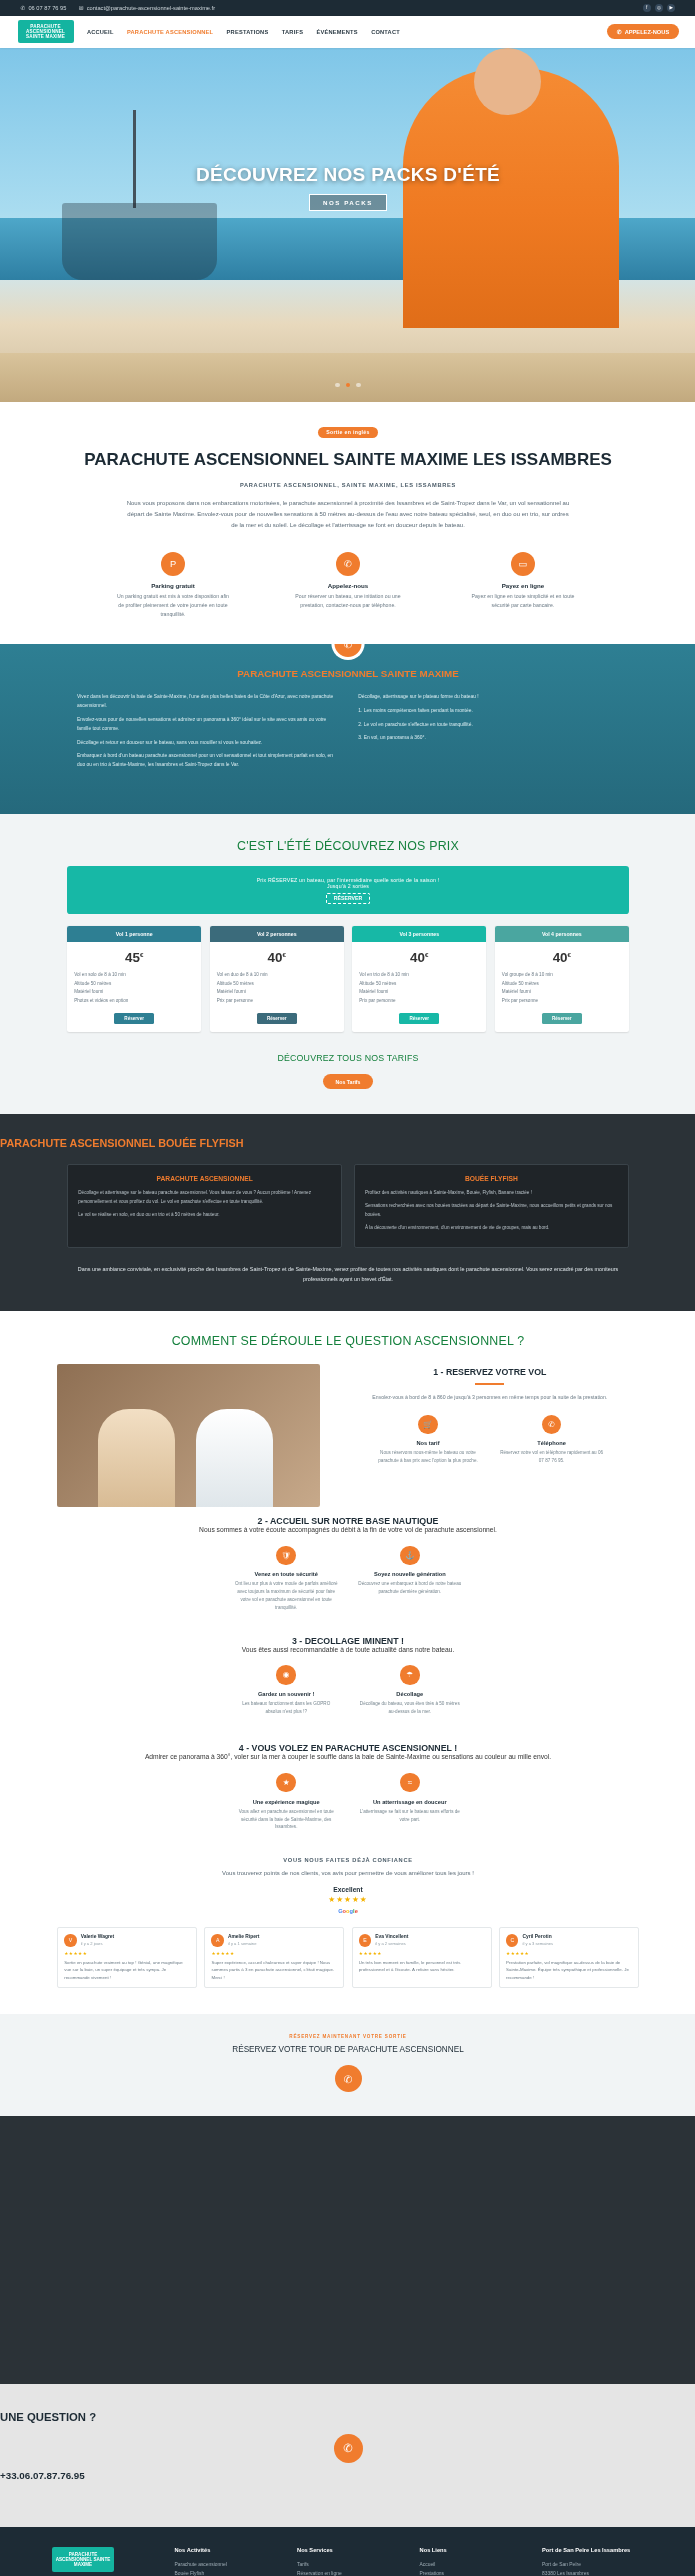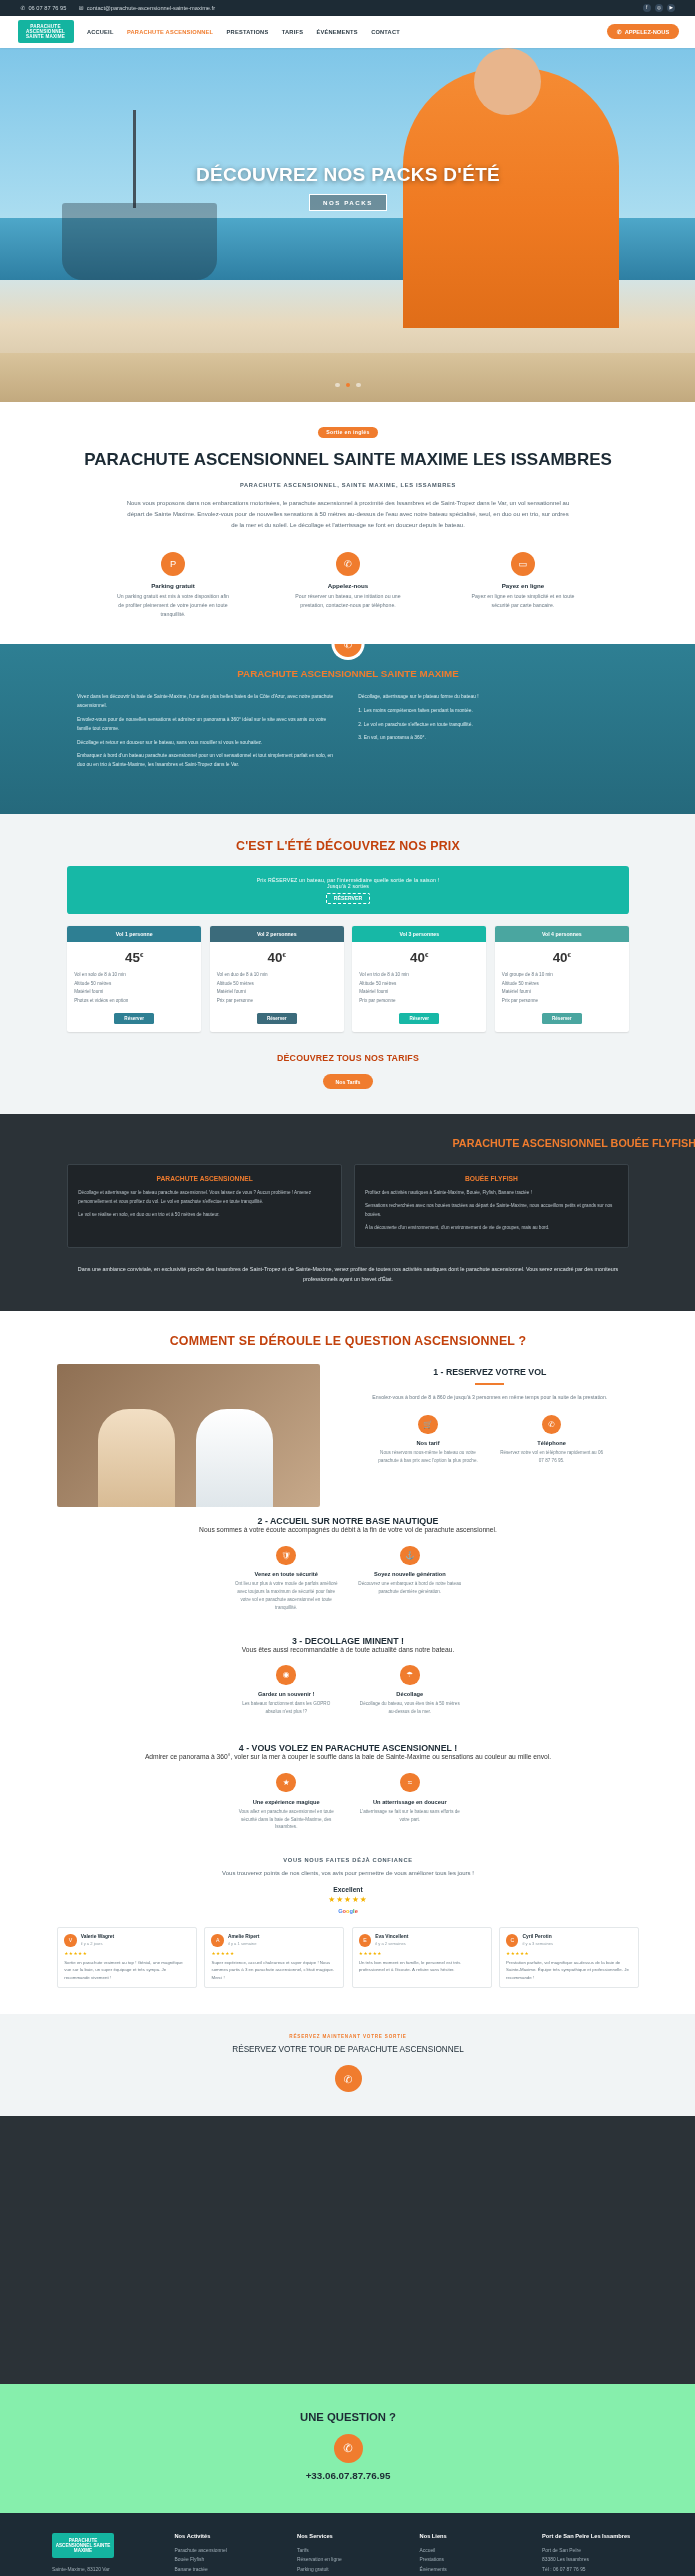--- a/index.html
+++ b/index.html
@@ -34,21 +34,21 @@
   .hero .sub span{display:inline-block;background:rgba(0,0,0,.35);border:1px solid #fff;color:#fff;padding:4.1px 13.4px;font-size:6.2px;font-weight:700;letter-spacing:1.5px}
   .hero .slidedots{position:absolute;left:0;right:0;bottom:13.4px;text-align:center}
   .hero .slidedots i{display:inline-block;width:4.6px;height:4.6px;border-radius:50%;background:rgba(255,255,255,.55);margin:0 2.1px}
   .hero .slidedots i.on{background:#f07c2e}
 
   
   section{padding:25px 0}
   .center{text-align:center}
   .badge-pill{display:inline-block;background:#f07c2e;color:#fff;border-radius:7.2px;font-size:5.2px;padding:2.6px 8.2px;letter-spacing:0.3px;font-weight:700}
   h1.big{font-size:17px;line-height:1.3;font-weight:700;color:#1d2b35;margin:11.3px 0 3.1px}
-  h2.sectitle{font-size:12.4px;font-weight:700;color:#c2410c;letter-spacing:0.2px}
+  h2.sectitle{font-size:12.4px;font-weight:400;color:#15803d;letter-spacing:0.2px}
   .kicker{font-size:5.7px;letter-spacing:0.7px;color:#4b5c68;font-weight:700;margin-top:11.3px;text-transform:uppercase}
   .para{max-width:443px;margin:9.3px auto 0;font-size:6px;line-height:1.85;color:#5b6b77;text-align:center}
 
   
   .feat3{display:flex;justify-content:center;gap:57px;margin-top:20.6px}
   .feat{width:118px;text-align:center}
   .circ{width:24px;height:24px;border-radius:50%;background:#f07c2e;color:#fff;display:flex;align-items:center;justify-content:center;margin:0 auto 6.2px;font-size:9.3px}
   .feat b{display:block;font-size:6.2px;color:#1d2b35;margin-bottom:3.6px}
   .feat p{font-size:5.2px;line-height:1.7;color:#6b7a85}
 
@@ -69,21 +69,21 @@
   .card{flex:1;background:#fff;border-radius:2.1px;overflow:hidden;box-shadow:0 0.5px 1.5px rgba(0,0,0,.1);text-align:center}
   .card .hd{color:#fff;padding:4.6px 2.1px;font-size:5.2px;font-weight:700}
   .card .pr{font-size:13.4px;font-weight:700;margin:8.2px 0 1px}
   .card .pr sup{font-size:6.2px}
   .card ul{list-style:none;padding:5.2px 7.2px 7.2px;font-size:4.6px;color:#6b7a85;line-height:1.9;text-align:left}
   .card .cta{display:inline-block;margin:0 0 8.2px;color:#fff;border-radius:1.5px;padding:3.1px 10.3px;font-size:4.6px;font-weight:700}
   .tarif-btn{display:inline-block;background:#f07c2e;color:#fff;border-radius:8.2px;padding:4.6px 12.4px;font-size:5.2px;font-weight:700;margin-top:11.3px}
 
   
   .dark{background:#2b3237;padding:23px 0 27px}
-  .dark h2{color:#f07c2e;text-align:right;font-size:10.8px;font-weight:700}
+  .dark h2{color:#f07c2e;text-align:left;font-size:10.8px;font-weight:700}
   .darkcards{display:flex;gap:11.3px;width:562px;margin:14.4px auto 0}
   .darkcard{flex:1;background:#1f2428;border:0.5px solid #3a4349;border-radius:2.1px;padding:10.3px}
   .darkcard h4{color:#f07c2e;text-align:center;font-size:6.7px;margin-bottom:7.2px}
   .darkcard p{color:#b9c3c9;font-size:4.6px;line-height:1.85;margin-bottom:4.6px}
   .dark .note{color:#dfe6ea;font-size:5.4px;line-height:1.9;width:562px;margin:15.5px auto 0;text-align:center}
 
   
   .steps{padding:23px 0 5.2px}
   .steprow{display:flex;width:582px;margin:0 auto 9.3px;gap:20.6px;align-items:flex-start}
   .photo{width:263px;height:143px;border-radius:2.1px;background:linear-gradient(135deg,#8e6f53,#c7a98a);position:relative;overflow:hidden;flex:none}
@@ -119,21 +119,21 @@
   
   .resa{background:#f1f4f5;text-align:center;padding:19.6px 0 24px}
   .resa .kick{font-size:4.6px;letter-spacing:0.8px;color:#f07c2e;font-weight:700}
   .resa h2{font-size:8.2px;font-weight:400;color:#1d2b35;margin-top:6.2px}
   .resa .phone{width:27px;height:27px;border-radius:50%;background:#f07c2e;color:#fff;display:flex;align-items:center;justify-content:center;font-size:10.3px;margin:11.3px auto 0}
 
   
   .darkgap{background:#2b3237;height:268px}
 
   
-  .quest{background:#86efac;text-align:center;padding:27px 0 32px}
+  .quest{background:#e5e5e5;text-align:left;padding:27px 0 46px}
   .quest h2{font-size:11.3px;font-weight:700;color:#1d2b35}
   .quest .phone{width:29px;height:29px;border-radius:50%;background:#f07c2e;color:#fff;display:flex;align-items:center;justify-content:center;font-size:11.3px;margin:10.3px auto 7.2px}
   .quest .num{font-size:9.8px;font-weight:700;color:#1d2b35}
 
   
   footer{background:#1d2b35;color:#b7c3cb;padding:20.6px 0 0}
   .fcols{display:flex;width:592px;margin:0 auto;gap:20.6px}
   .fcol{flex:1}
   .fcol h5{color:#fff;font-size:5.7px;font-weight:700;margin-bottom:6.2px}
   .fcol ul{list-style:none}

